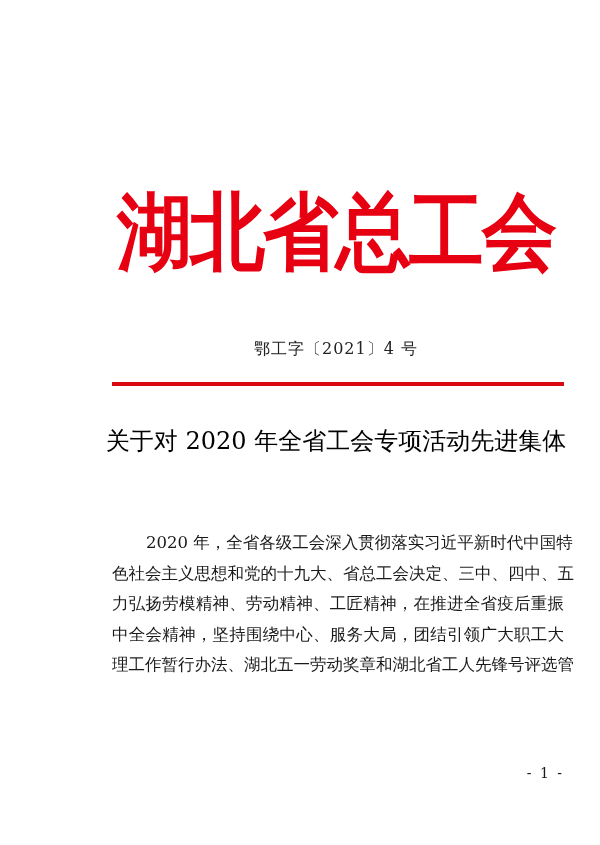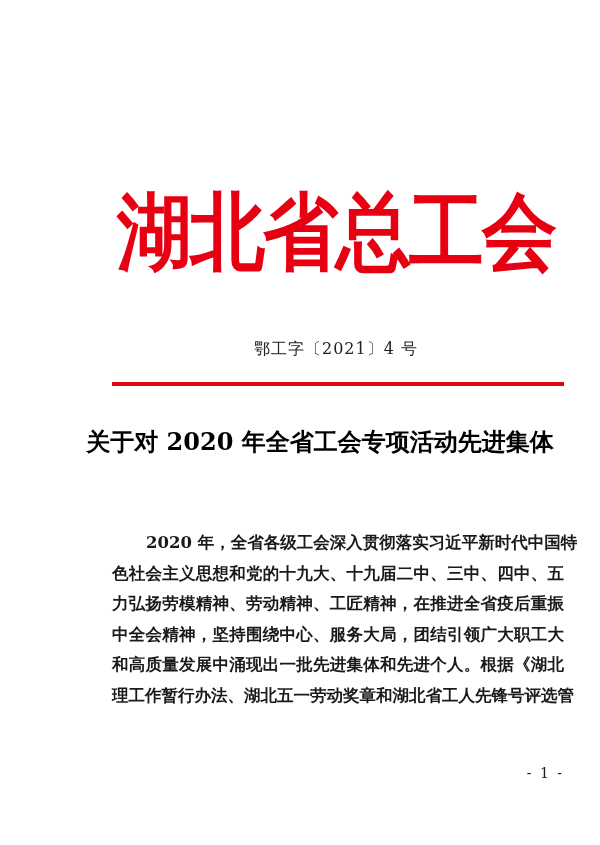--- a/index.html
+++ b/index.html
@@ -52,43 +52,42 @@
     top: 382px;
     left: 76px;
     width: 452px;
     height: 4px;
     background: var(--rule-red, #d90812);
   }
   
   .doc-title {
     position: absolute;
     top: 426px;
-    left: 24px;
+    left: 40px;
     width: 520px;
     text-align: center;
     font-size: 24px;
-    font-weight: bold;
+    font-weight: normal;
     line-height: 31px;
     color: #000000;
   }
   
   .body-text {
     position: absolute;
     top: 528px;
     left: 76px;
     width: 452px;
     font-size: 16.5px;
     line-height: 30.5px;
     color: var(--text-black, #1a1a1a);
   }
   .body-line {
     text-align: justify;
     text-align-last: justify;
     white-space: nowrap;
-    font-weight: bold;
   }
   .body-line.first {
     padding-left: 34px;
   }
   .body-line.last {
     text-align-last: left;
   }
   
   .page-number {
     position: absolute;
@@ -111,22 +110,21 @@
   <div class="doc-number">鄂工字〔2021〕4 号</div>
 
   <div class="red-rule"></div>
 
   <div class="doc-title">
     <div>关于对 2020 年全省工会专项活动先进集体</div>
   </div>
 
   <div class="body-text">
     <div class="body-line first">2020 年，全省各级工会深入贯彻落实习近平新时代中国特</div>
-    <div class="body-line">色社会主义思想和党的十九大、十九届二中、三中、四中、五</div>
+    <div class="body-line">色社会主义思想和党的十九大、省总工会决定、三中、四中、五</div>
     <div class="body-line">力弘扬劳模精神、劳动精神、工匠精神，在推进全省疫后重振</div>
     <div class="body-line">中全会精神，坚持围绕中心、服务大局，团结引领广大职工大</div>
-    <div class="body-line">和高质量发展中涌现出一批先进集体和先进个人。根据《湖北</div>
     <div class="body-line">理工作暂行办法、湖北五一劳动奖章和湖北省工人先锋号评选管</div>
   </div>
 
   <div class="page-number">- 1 -</div>
 
 </div>
 
 </body></html>

